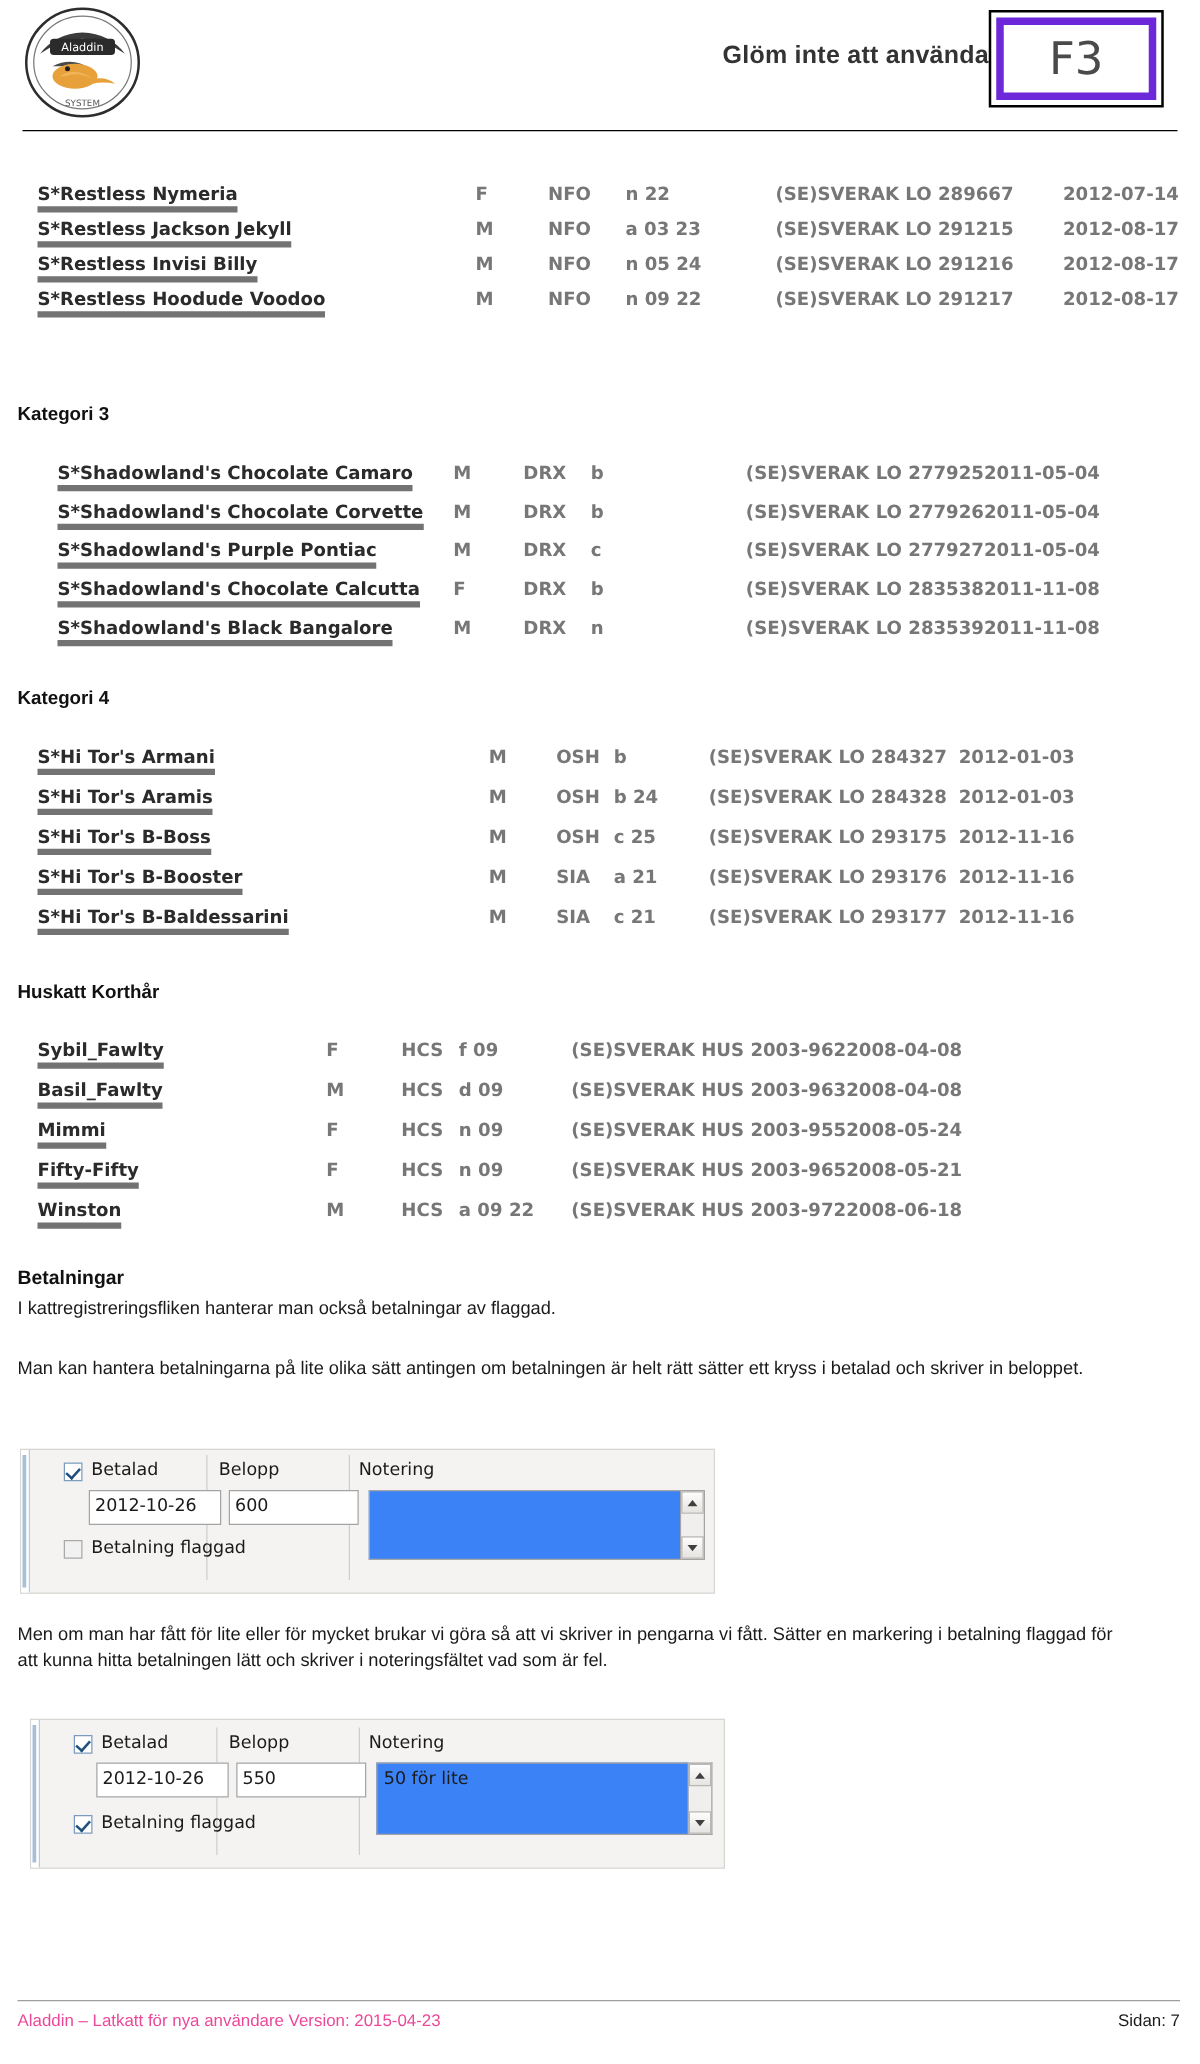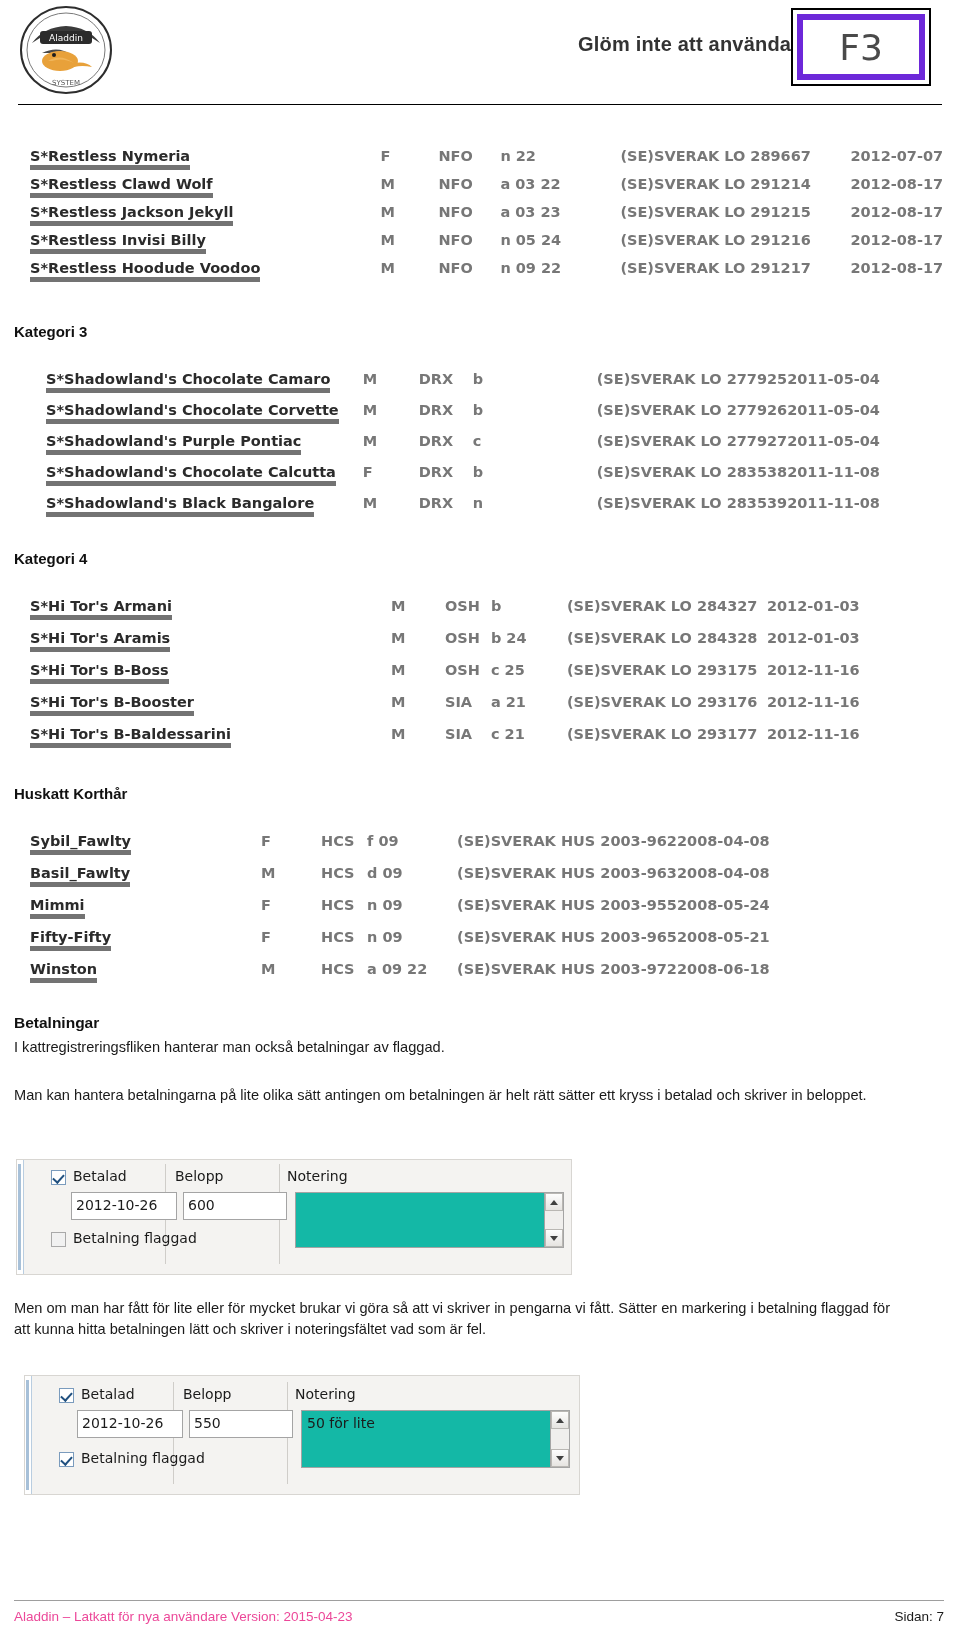--- a/index.html
+++ b/index.html
@@ -226,21 +226,21 @@
     color: #1b1b1b;
     font-family: "DejaVu Sans", sans-serif;
     padding: 2px 4px;
     line-height: 20px;
     white-space: nowrap;
     overflow: hidden;
   }
   .notebox {
     position: absolute;
     border: 1px solid #a4a4a4;
-    background: #14b8a6;
+    background: #3b82f6;
     box-sizing: border-box;
     font-size: 14px;
     color: #1b1b1b;
     font-family: "DejaVu Sans", sans-serif;
     padding: 3px 5px;
     line-height: 19px;
   }
   .scroll {
     position: absolute;
     width: 19px;
@@ -339,29 +339,21 @@
 
   <div class="block" id="block-a">
     <table class="list">
       <tbody>
         <tr>
           <td class="name"><span class="underline">S*Restless Nymeria</span></td>
           <td class="c-sex">F</td>
           <td class="c-breed">NFO</td>
           <td class="c-code">n 22</td>
           <td class="c-reg">(SE)SVERAK LO 289667</td>
-          <td class="c-date">2012-07-07</td>
-        </tr>
-        <tr>
-          <td class="name"><span class="underline">S*Restless Clawd Wolf</span></td>
-          <td class="c-sex">M</td>
-          <td class="c-breed">NFO</td>
-          <td class="c-code">a 03 22</td>
-          <td class="c-reg">(SE)SVERAK LO 291214</td>
-          <td class="c-date">2012-08-17</td>
+          <td class="c-date">2012-07-14</td>
         </tr>
         <tr>
           <td class="name"><span class="underline">S*Restless Jackson Jekyll</span></td>
           <td class="c-sex">M</td>
           <td class="c-breed">NFO</td>
           <td class="c-code">a 03 23</td>
           <td class="c-reg">(SE)SVERAK LO 291215</td>
           <td class="c-date">2012-08-17</td>
         </tr>
         <tr>

